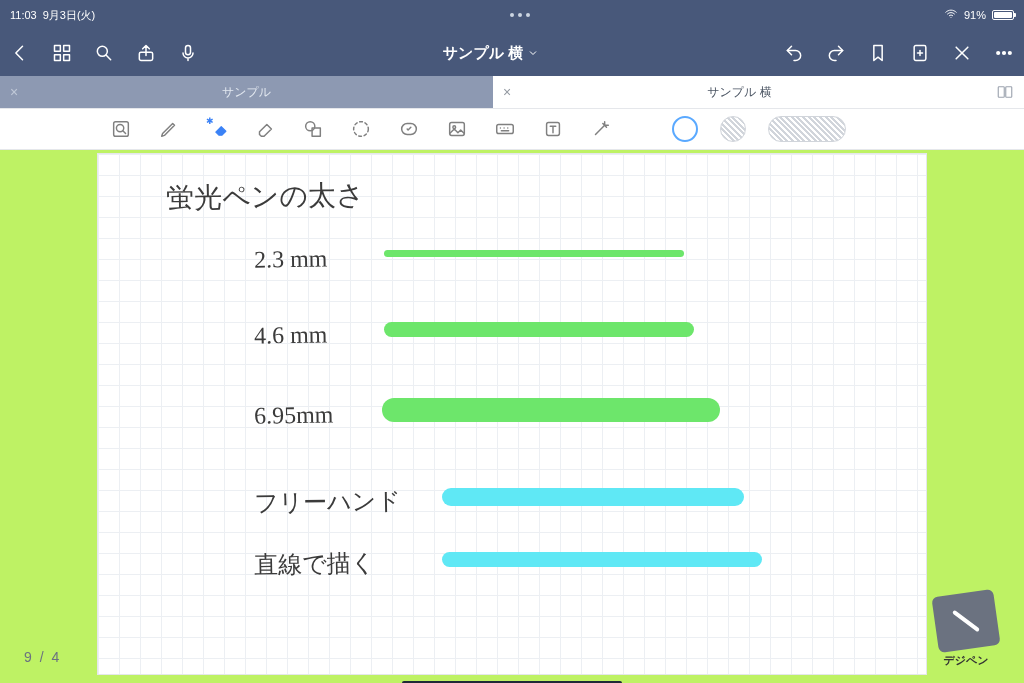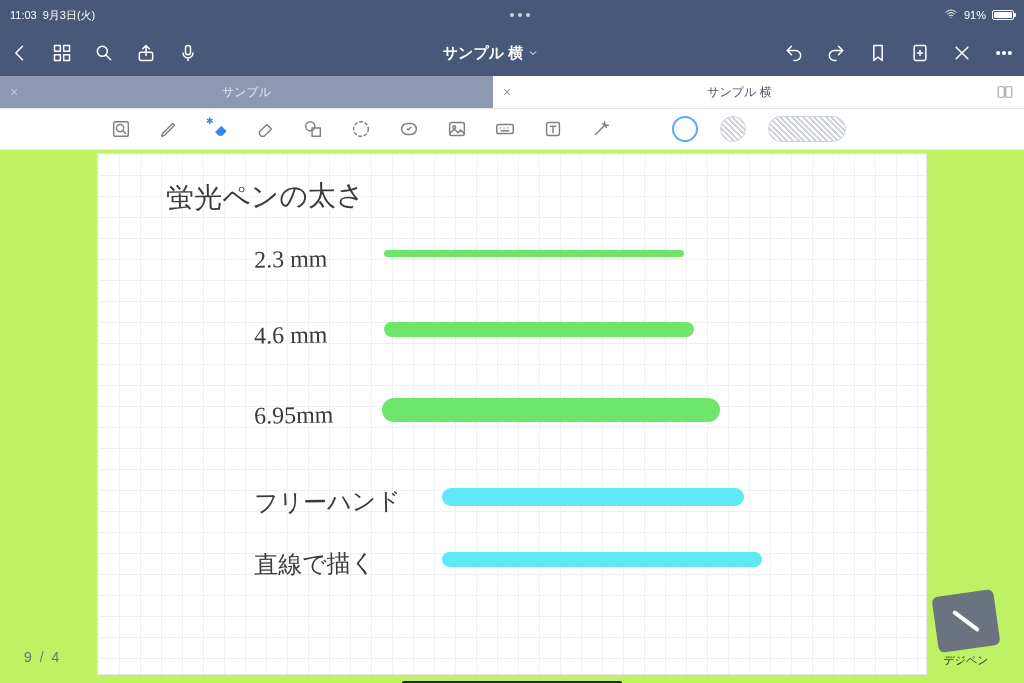--- a/index.html
+++ b/index.html
@@ -90,21 +90,21 @@
 
   .hand { position:absolute; font-family: "Segoe Script","Bradley Hand","Comic Sans MS",cursive; color:var(--ink); white-space:nowrap; transform: rotate(-1deg); }
   .hl   { position:absolute; border-radius: 20px; }
 
   .home-indicator { position:absolute; left:50%; bottom:6px; transform:translateX(-50%); width:220px; height:4px; border-radius:3px; background:#1f2937; }
 
   
   .watermark { position:absolute; right:22px; bottom:22px; width:72px; height:78px; display:flex; flex-direction:column; align-items:center; justify-content:center; color:#333; }
   .watermark .tablet { width:62px; height:56px; background:#6b7280; border-radius:6px; display:flex; align-items:center; justify-content:center; transform:rotate(-8deg); }
   .watermark .tablet .pen { width:32px; height:4px; background:#fff; transform:rotate(45deg); border-radius:2px; }
-  .watermark .txt { font-size:11px; margin-top:4px; font-weight:400; }
+  .watermark .txt { font-size:11px; margin-top:4px; font-weight:700; }
 </style>
 </head>
 <body>
 
 <div class="statusbar">
   <div class="left">
     <span>11:03</span>
     <span>9月3日(火)</span>
   </div>
   <div class="dots">

